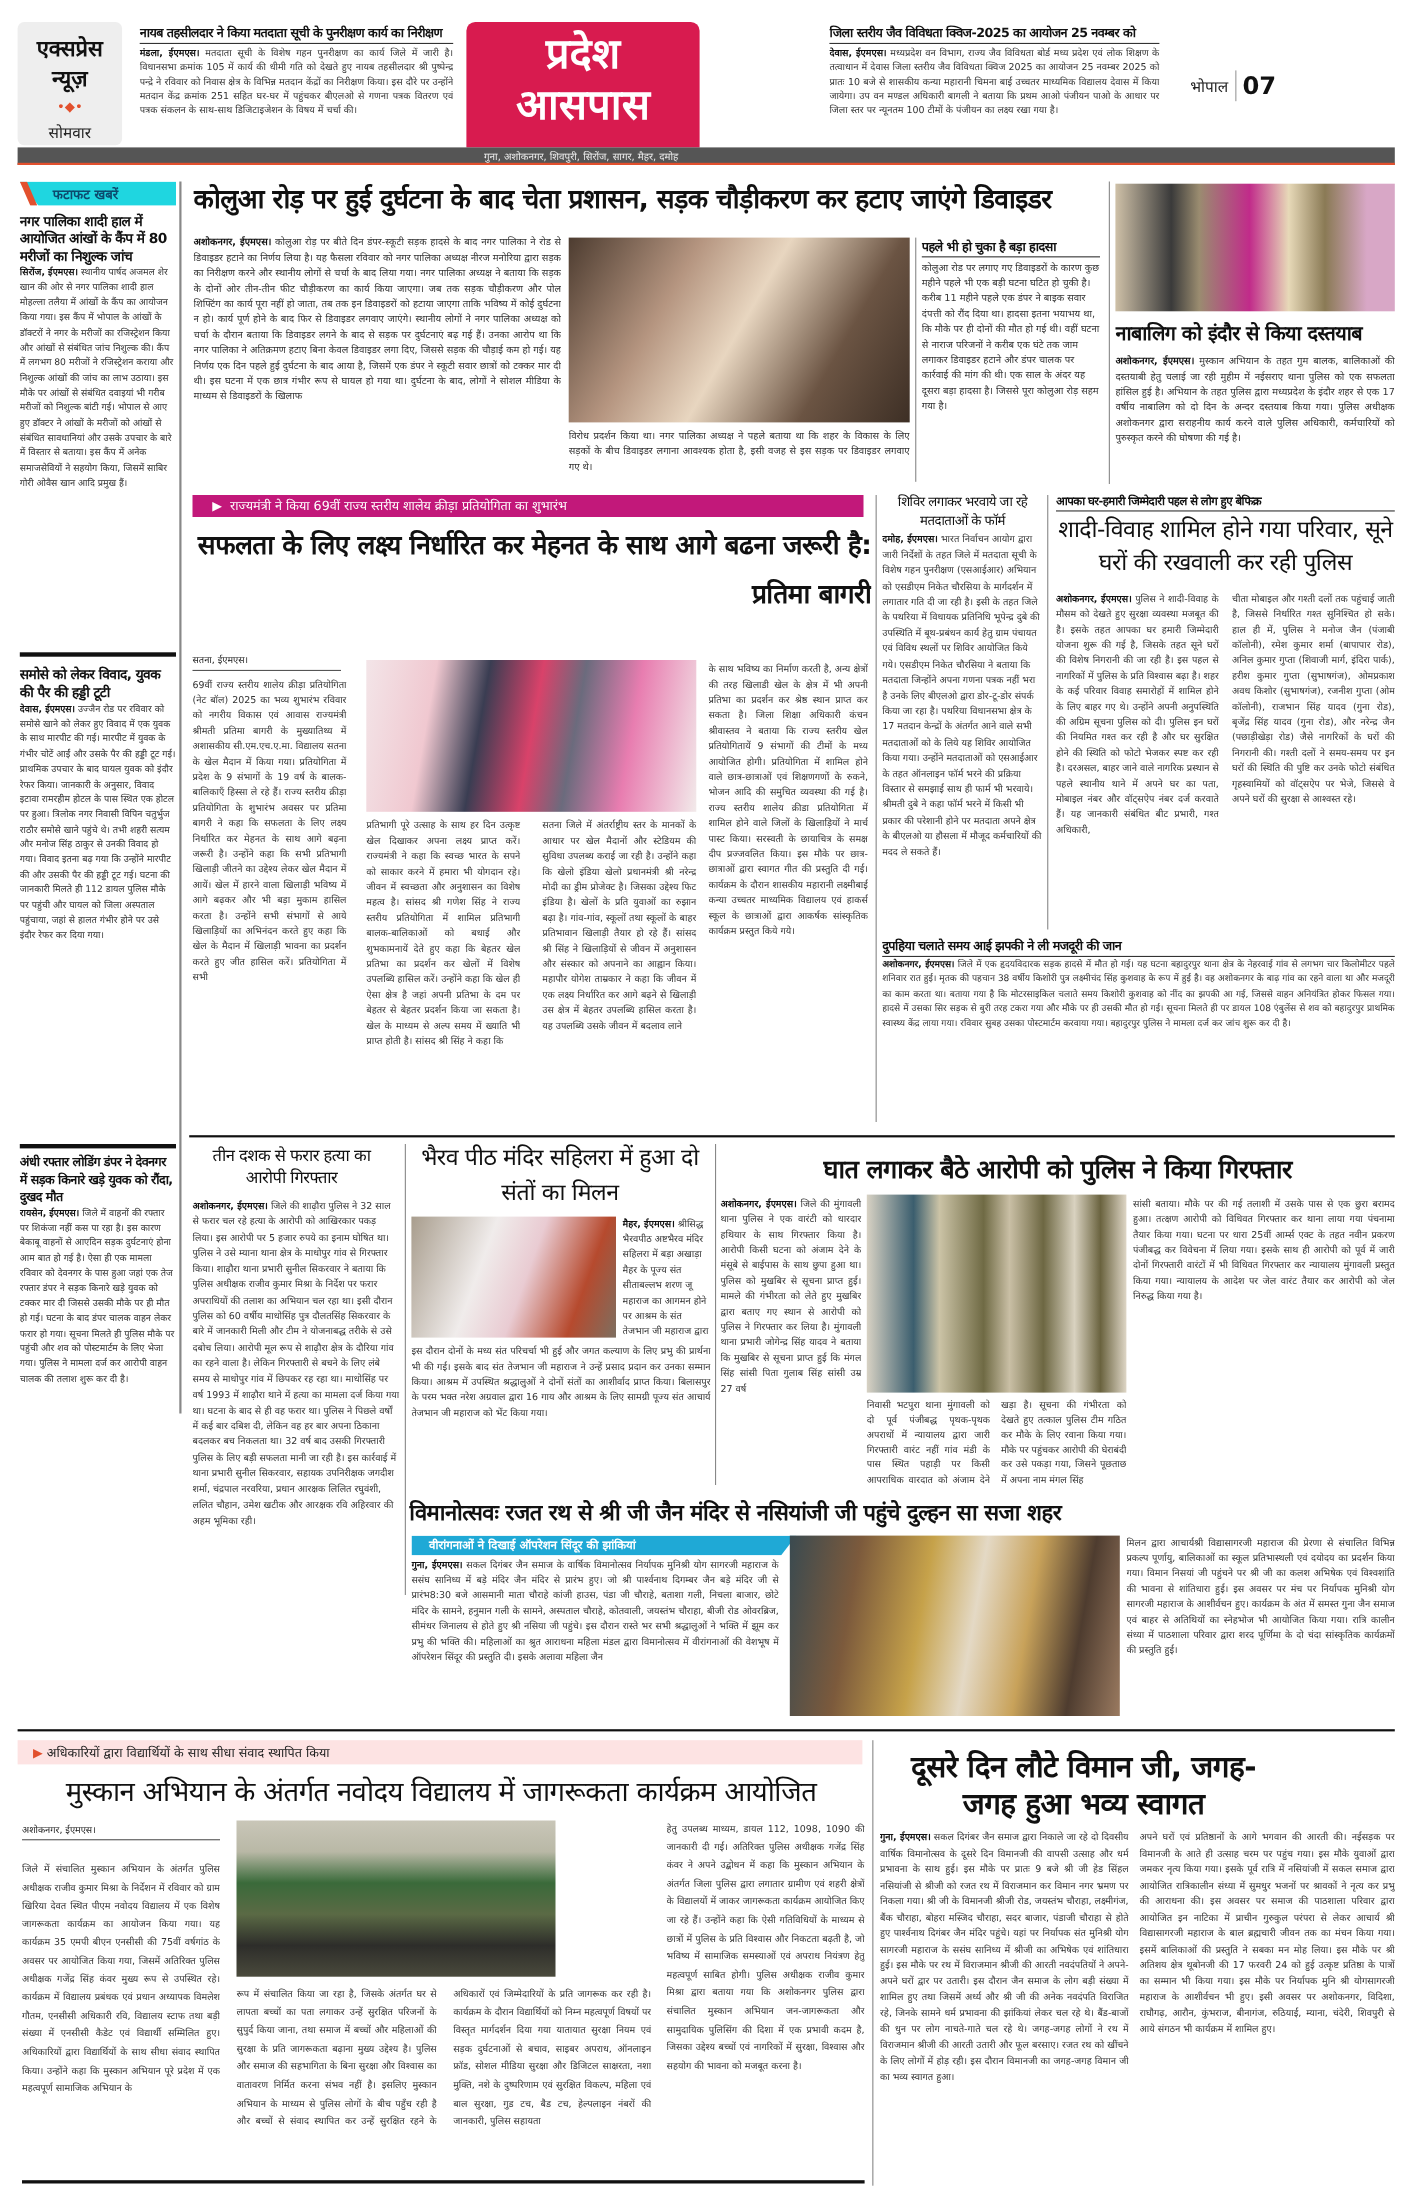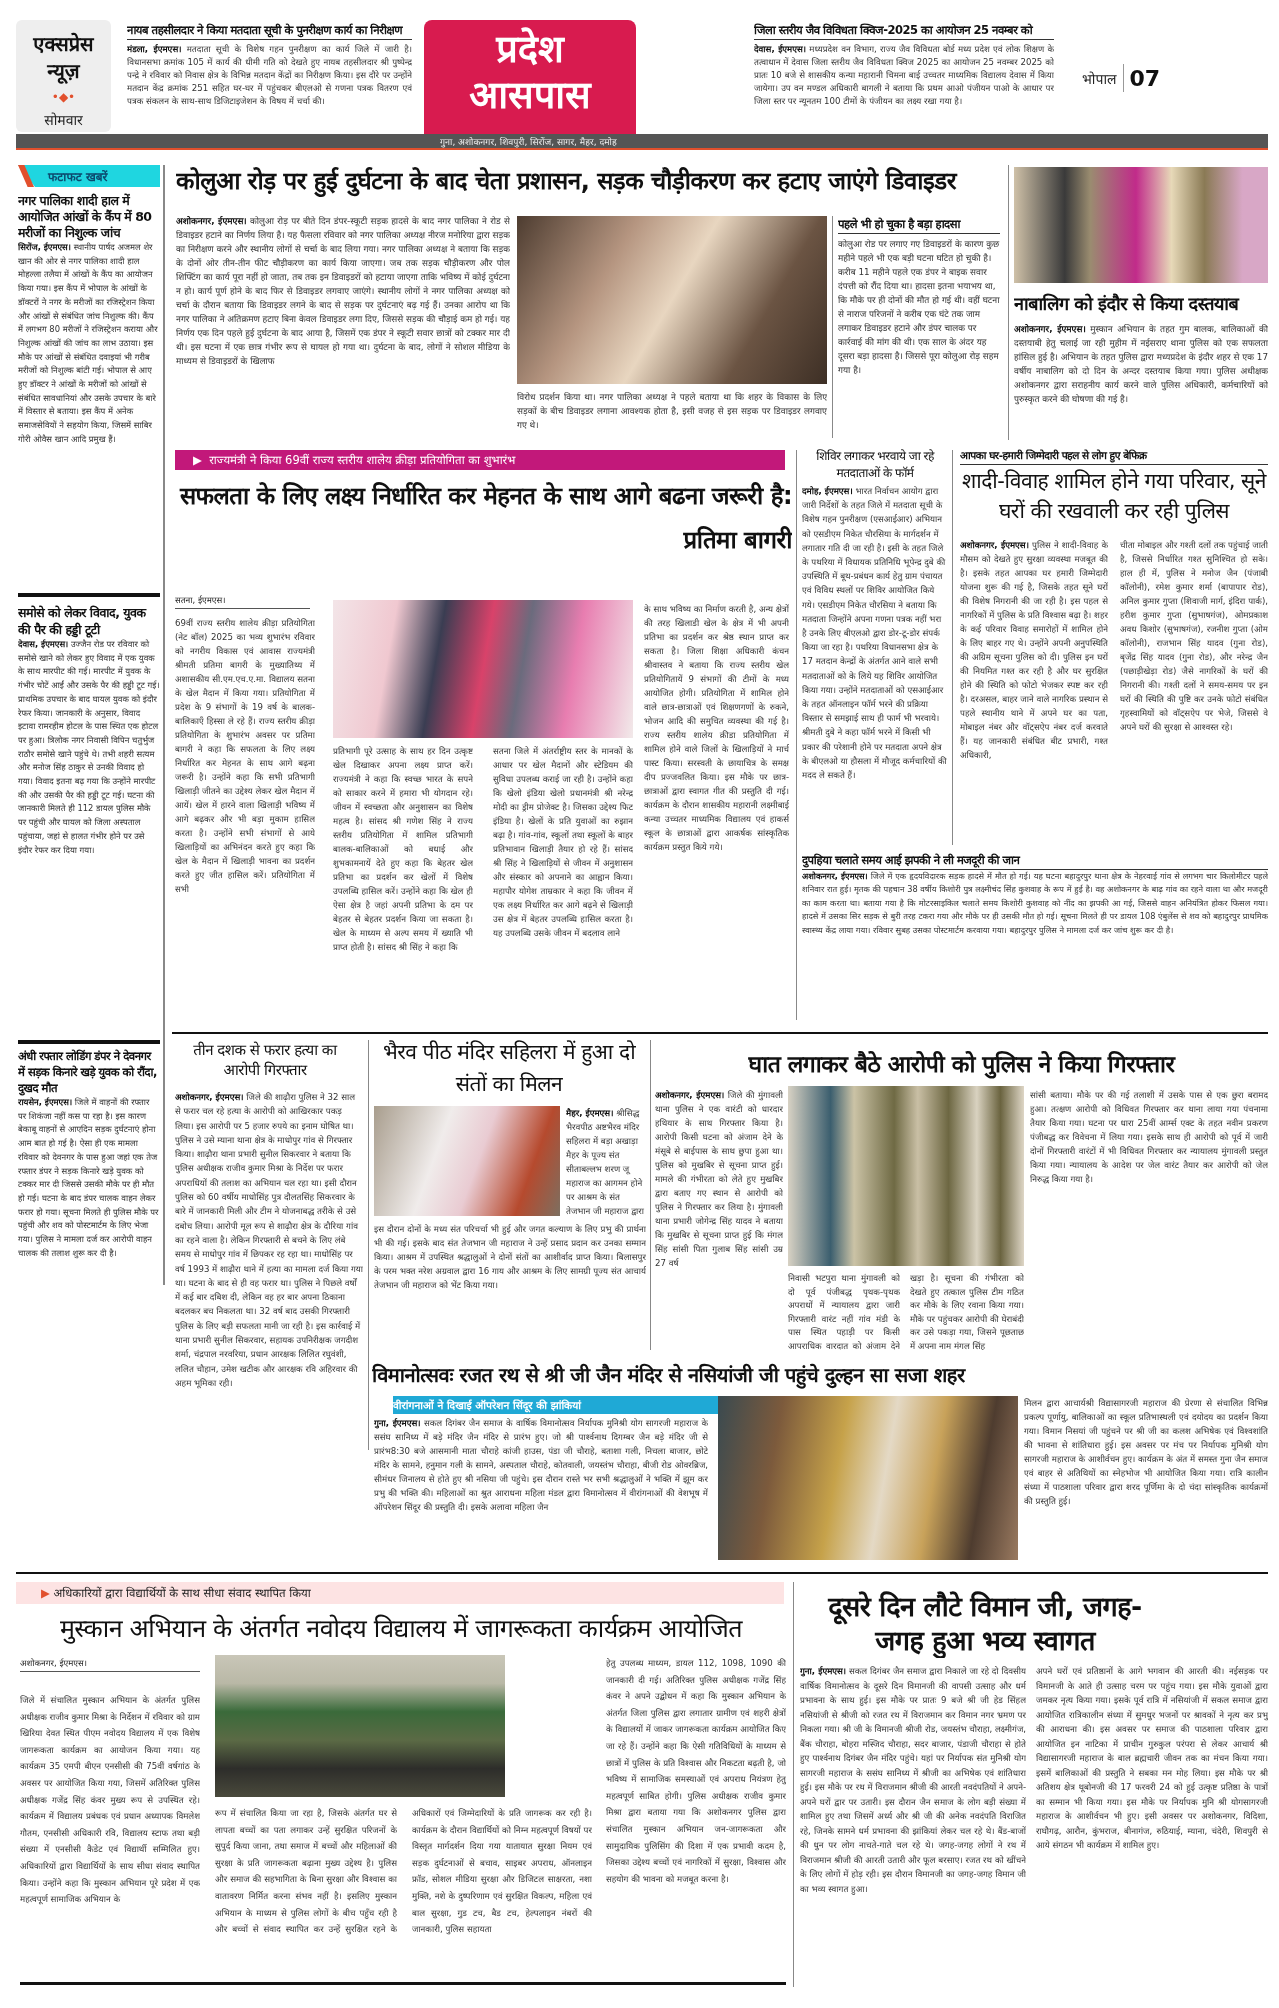--- a/index.html
+++ b/index.html
@@ -132,27 +132,27 @@
 <div class="abs vrule" style="left:650px;top:1040px;height:310px;width:1px"></div>
 
 <div class="abs hd" style="left:655px;top:1048px;width:613px;font-size:23px;line-height:32px;text-align:center;font-weight:bold">घात लगाकर बैठे आरोपी को पुलिस ने किया गिरफ्तार</div>
 <div class="abs txt" style="left:655px;top:1088px;width:128px;height:262px;font-size:8.6px;line-height:14px"><b>अशोकनगर, ईएमएस।</b> <span>जिले की मुंगावली थाना पुलिस ने एक वारंटी को धारदार हथियार के साथ गिरफ्तार किया है। आरोपी किसी घटना को अंजाम देने के मंसूबे से बाईपास के साथ छुपा हुआ था। पुलिस को मुखबिर से सूचना प्राप्त हुई। मामले की गंभीरता को लेते हुए मुखबिर द्वारा बताए गए स्थान से आरोपी को पुलिस ने गिरफ्तार कर लिया है। मुंगावली थाना प्रभारी जोगेन्द्र सिंह यादव ने बताया कि मुखबिर से सूचना प्राप्त हुई कि मंगल सिंह सांसी पिता गुलाब सिंह सांसी उम्र 27 वर्ष</span></div>
 <div class="abs photo" style="left:788px;top:1086px;width:236px;height:180px;background:linear-gradient(90deg,#d8d2c4,#3b5e6e 18%,#cbc3a6 28%,#6f6a44 45%,#c9bfa5 55%,#6d6742 68%,#d9d2c0 80%,#6a633f 90%,#ded6c6)"></div>
 <div class="abs txt" style="left:788px;top:1272px;width:112px;height:78px;font-size:8.6px;line-height:13.5px">निवासी भटपुरा थाना मुंगावली को दो पूर्व पंजीबद्ध पृथक-पृथक अपराधों में न्यायालय द्वारा जारी गिरफ्तारी वारंट नहीं गांव मंडी के पास स्थित पहाड़ी पर किसी आपराधिक वारदात को अंजाम देने की नीयत से छिपा</div>
 <div class="abs txt" style="left:910px;top:1272px;width:114px;height:78px;font-size:8.6px;line-height:13.5px">खड़ा है। सूचना की गंभीरता को देखते हुए तत्काल पुलिस टीम गठित कर मौके के लिए रवाना किया गया। मौके पर पहुंचकर आरोपी की घेराबंदी कर उसे पकड़ा गया, जिसने पूछताछ में अपना नाम मंगल सिंह</div>
 <div class="abs txt" style="left:1030px;top:1088px;width:238px;height:262px;font-size:8.6px;line-height:14px">सांसी बताया। मौके पर की गई तलाशी में उसके पास से एक छुरा बरामद हुआ। तत्क्षण आरोपी को विधिवत गिरफ्तार कर थाना लाया गया पंचनामा तैयार किया गया। घटना पर धारा 25वीं आर्म्स एक्ट के तहत नवीन प्रकरण पंजीबद्ध कर विवेचना में लिया गया। इसके साथ ही आरोपी को पूर्व में जारी दोनों गिरफ्तारी वारंटों में भी विधिवत गिरफ्तार कर न्यायालय मुंगावली प्रस्तुत किया गया। न्यायालय के आदेश पर जेल वारंट तैयार कर आरोपी को जेल निरुद्ध किया गया है।</div>
 
 <div class="abs hd" style="left:372px;top:1358px;width:896px;font-size:20px;line-height:34px;white-space:nowrap">विमानोत्सवः रजत रथ से श्री जी जैन मंदिर से नसियांजी जी पहुंचे दुल्हन सा सजा शहर</div>
-<div class="abs" style="left:393px;top:1396px;width:350px;height:18px;background:#1fa9d6;color:#fff;font-weight:bold;font-size:10.5px;line-height:18px;padding-left:0;clip-path:polygon(0 0,100% 0,96% 100%,0 100%)">वीरांगनाओं ने दिखाई ऑपरेशन सिंदूर की झांकियां</div>
+<div class="abs" style="left:374px;top:1396px;width:350px;height:18px;background:#1fa9d6;color:#fff;font-weight:bold;font-size:10.5px;line-height:18px;padding-left:16px;clip-path:polygon(0 0,100% 0,96% 100%,0 100%)">वीरांगनाओं ने दिखाई ऑपरेशन सिंदूर की झांकियां</div>
 <div class="abs txt" style="left:374px;top:1416px;width:334px;height:142px;font-size:8.6px;line-height:14px"><b>गुना, ईएमएस।</b> <span>सकल दिगंबर जैन समाज के वार्षिक विमानोत्सव निर्यापक मुनिश्री योग सागरजी महाराज के ससंघ सानिध्य में बड़े मंदिर जैन मंदिर से प्रारंभ हुए। जो श्री पार्श्वनाथ दिगम्बर जैन बड़े मंदिर जी से प्रारंभ8:30 बजे आसमानी माता चौराहे कांजी हाउस, पंडा जी चौराहे, बताशा गली, निचला बाजार, छोटे मंदिर के सामने, हनुमान गली के सामने, अस्पताल चौराहे, कोतवाली, जयस्तंभ चौराहा, बीजी रोड ओवरब्रिज, सीमंधर जिनालय से होते हुए श्री नसिया जी पहुंचे। इस दौरान रास्ते भर सभी श्रद्धालुओं ने भक्ति में झूम कर प्रभु की भक्ति की। महिलाओं का श्रुत आराधना महिला मंडल द्वारा विमानोत्सव में वीरांगनाओं की वेशभूष में ऑपरेशन सिंदूर की प्रस्तुति दी। इसके अलावा महिला जैन</span></div>
 <div class="abs photo" style="left:718px;top:1396px;width:300px;height:164px;background:linear-gradient(100deg,#3a4a50,#7c5a3c 20%,#c6a24a 40%,#e4d9c5 55%,#c8a25a 70%,#4e3c2f 85%,#9a7a60)"></div>
 <div class="abs txt" style="left:1024px;top:1396px;width:244px;height:164px;font-size:8.6px;line-height:14px">मिलन द्वारा आचार्यश्री विद्यासागरजी महाराज की प्रेरणा से संचालित विभिन्न प्रकल्प पूर्णायु, बालिकाओं का स्कूल प्रतिभास्थली एवं दयोदय का प्रदर्शन किया गया। विमान निसयां जी पहुंचने पर श्री जी का कलश अभिषेक एवं विश्वशांति की भावना से शांतिधारा हुई। इस अवसर पर मंच पर निर्यापक मुनिश्री योग सागरजी महाराज के आशीर्वचन हुए। कार्यक्रम के अंत में समस्त गुना जैन समाज एवं बाहर से अतिथियों का स्नेहभोज भी आयोजित किया गया। रात्रि कालीन संध्या में पाठशाला परिवार द्वारा शरद पूर्णिमा के दो चंदा सांस्कृतिक कार्यक्रमों की प्रस्तुति हुई।</div>
 
 <div class="abs rule" style="left:16px;top:1572px;width:1252px;height:2px"></div>
-<div class="abs" style="left:16px;top:1582px;width:768px;height:22px;background:#fde3e3;font-size:11.5px;line-height:22px;padding-left:25px;color:#222">
+<div class="abs" style="left:16px;top:1582px;width:768px;height:22px;background:#fde3e3;font-size:11.5px;line-height:22px;padding-left:14px;color:#222">
   <span style="color:#e2502d">▶&nbsp;</span><span>अधिकारियों द्वारा विद्यार्थियों के साथ सीधा संवाद स्थापित किया</span>
 </div>
 <div class="abs hd" style="left:16px;top:1612px;width:770px;font-size:25px;line-height:34px;white-space:nowrap;text-align:center;font-weight:normal">मुस्कान अभियान के अंतर्गत नवोदय विद्यालय में जागरूकता कार्यक्रम आयोजित</div>
 
 <div class="abs" style="left:20px;top:1657px;width:180px;font-size:8.5px;border-bottom:1px solid #555;padding-bottom:3px">अशोकनगर, ईएमएस।</div>
 <div class="abs txt" style="left:20px;top:1692px;width:180px;height:240px;font-size:8.6px;line-height:16.6px">जिले में संचालित मुस्कान अभियान के अंतर्गत पुलिस अधीक्षक राजीव कुमार मिश्रा के निर्देशन में रविवार को ग्राम खिरिया देवत स्थित पीएम नवोदय विद्यालय में एक विशेष जागरूकता कार्यक्रम का आयोजन किया गया। यह कार्यक्रम 35 एमपी बीएन एनसीसी की 75वीं वर्षगांठ के अवसर पर आयोजित किया गया, जिसमें अतिरिक्त पुलिस अधीक्षक गजेंद्र सिंह कंवर मुख्य रूप से उपस्थित रहे। कार्यक्रम में विद्यालय प्रबंधक एवं प्रधान अध्यापक विमलेश गौतम, एनसीसी अधिकारी रवि, विद्यालय स्टाफ तथा बड़ी संख्या में एनसीसी कैडेट एवं विद्यार्थी सम्मिलित हुए। अधिकारियों द्वारा विद्यार्थियों के साथ सीधा संवाद स्थापित किया। उन्होंने कहा कि मुस्कान अभियान पूरे प्रदेश में एक महत्वपूर्ण सामाजिक अभियान के</div>
 <div class="abs photo" style="left:215px;top:1655px;width:290px;height:142px;background:linear-gradient(180deg,#c9c6b8,#b9b8a6 20%,#3a6a3a 40%,#5b6a45 60%,#2d2d2a 80%,#4a4a3c)"></div>
 <div class="abs txt" style="left:215px;top:1805px;width:182px;height:130px;font-size:8.6px;line-height:16.6px">रूप में संचालित किया जा रहा है, जिसके अंतर्गत घर से लापता बच्चों का पता लगाकर उन्हें सुरक्षित परिजनों के सुपुर्द किया जाना, तथा समाज में बच्चों और महिलाओं की सुरक्षा के प्रति जागरूकता बढ़ाना मुख्य उद्देश्य है। पुलिस और समाज की सहभागिता के बिना सुरक्षा और विश्वास का वातावरण निर्मित करना संभव नहीं है। इसलिए मुस्कान अभियान के माध्यम से पुलिस लोगों के बीच पहुँच रही है और बच्चों से संवाद स्थापित कर उन्हें सुरक्षित रहने के उपाय,</div>
 <div class="abs txt" style="left:412px;top:1805px;width:180px;height:130px;font-size:8.6px;line-height:16.6px">अधिकारों एवं जिम्मेदारियों के प्रति जागरूक कर रही है। कार्यक्रम के दौरान विद्यार्थियों को निम्न महत्वपूर्ण विषयों पर विस्तृत मार्गदर्शन दिया गया यातायात सुरक्षा नियम एवं सड़क दुर्घटनाओं से बचाव, साइबर अपराध, ऑनलाइन फ्रॉड, सोशल मीडिया सुरक्षा और डिजिटल साक्षरता, नशा मुक्ति, नशे के दुष्परिणाम एवं सुरक्षित विकल्प, महिला एवं बाल सुरक्षा, गुड टच, बैड टच, हेल्पलाइन नंबरों की जानकारी, पुलिस सहायता</div>
 <div class="abs txt" style="left:606px;top:1655px;width:180px;height:280px;font-size:8.6px;line-height:16.6px">हेतु उपलब्ध माध्यम, डायल 112, 1098, 1090 की जानकारी दी गई। अतिरिक्त पुलिस अधीक्षक गजेंद्र सिंह कंवर ने अपने उद्बोधन में कहा कि मुस्कान अभियान के अंतर्गत जिला पुलिस द्वारा लगातार ग्रामीण एवं शहरी क्षेत्रों के विद्यालयों में जाकर जागरूकता कार्यक्रम आयोजित किए जा रहे हैं। उन्होंने कहा कि ऐसी गतिविधियों के माध्यम से छात्रों में पुलिस के प्रति विश्वास और निकटता बढ़ती है, जो भविष्य में सामाजिक समस्याओं एवं अपराध नियंत्रण हेतु महत्वपूर्ण साबित होगी। पुलिस अधीक्षक राजीव कुमार मिश्रा द्वारा बताया गया कि अशोकनगर पुलिस द्वारा संचालित मुस्कान अभियान जन-जागरूकता और सामुदायिक पुलिसिंग की दिशा में एक प्रभावी कदम है, जिसका उद्देश्य बच्चों एवं नागरिकों में सुरक्षा, विश्वास और सहयोग की भावना को मजबूत करना है।</div>

